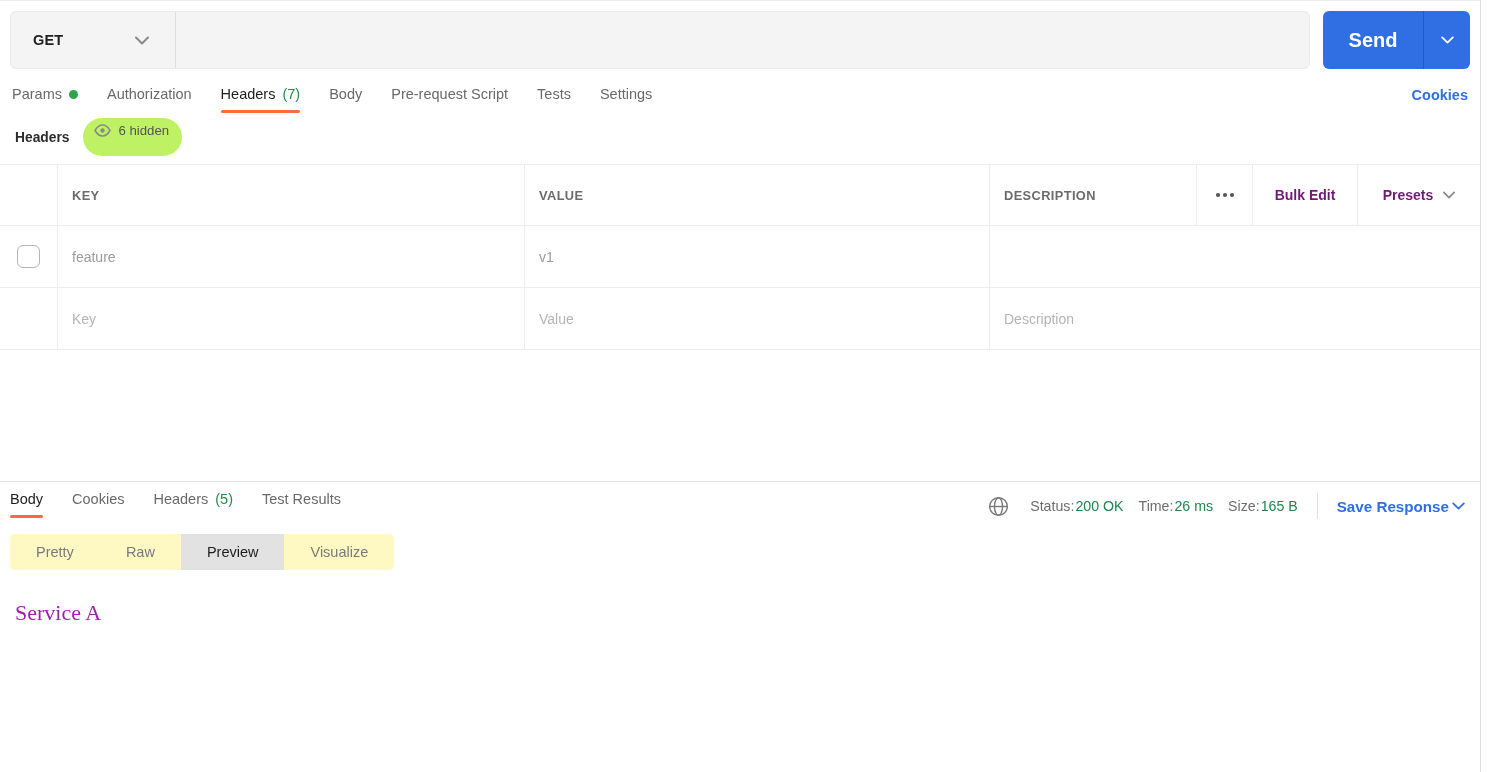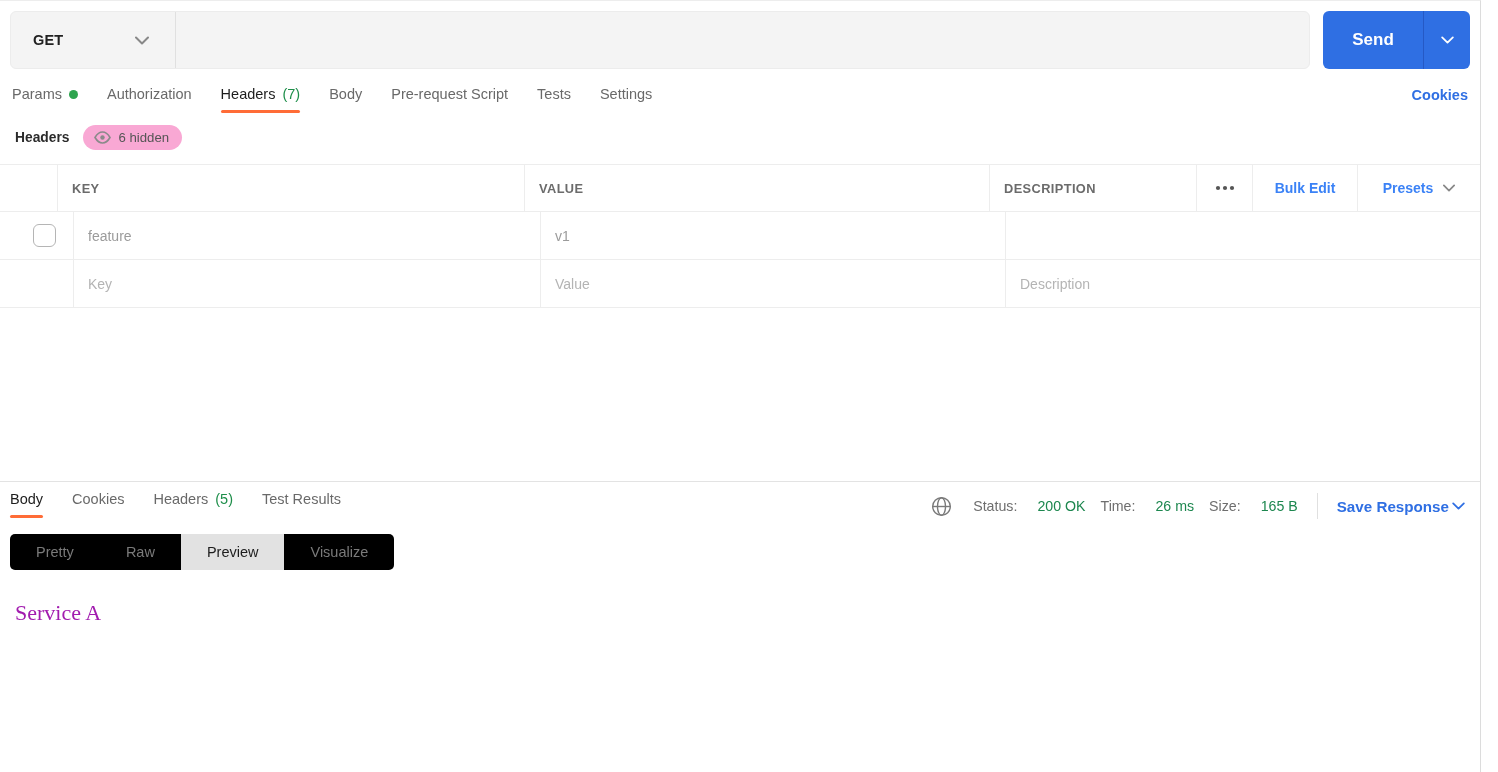--- a/index.html
+++ b/index.html
@@ -15,74 +15,74 @@
 
   
   .request{height:481px;border-bottom:1px solid #e3e3e3;display:flex;flex-direction:column;}
   .url-row{display:flex;align-items:stretch;padding:10px 10px 0 10px;height:68px;}
   .url-bar{flex:1;display:flex;align-items:stretch;background:#f4f4f4;border:1px solid #ececec;border-radius:6px;margin-right:13px;overflow:hidden;}
   .method{width:165px;display:flex;align-items:center;justify-content:space-between;padding:0 26px 0 22px;border-right:1px solid #e0e0e0;cursor:pointer;}
   .method-label{font-weight:700;font-size:14.5px;letter-spacing:.2px;}
   .chev{stroke:#888;stroke-width:2;fill:none;stroke-linecap:round;stroke-linejoin:round;}
   .url-input{flex:1;border:none;outline:none;background:transparent;font-family:inherit;font-size:15px;color:#212121;padding:0 16px;}
   .send-btn{width:147px;display:flex;align-items:stretch;background:var(--accent-blue);border-radius:6px;overflow:hidden;cursor:pointer;}
-  .send-main{flex:1;display:flex;align-items:center;justify-content:center;color:#fff;font-weight:700;font-size:17px;border-right:1px solid rgba(20,50,140,.35);}
+  .send-main{flex:1;display:flex;align-items:center;justify-content:center;color:#fff;font-weight:700;font-size:20px;border-right:1px solid rgba(20,50,140,.35);}
   .send-split{width:46px;display:flex;align-items:center;justify-content:center;}
   .send-split .chev{stroke:#fff;}
 
   
   .req-tabs{display:flex;align-items:flex-start;padding:0 12px 0 12px;margin-top:17px;}
   .tab{display:flex;align-items:center;gap:7px;color:#696969;font-size:14.5px;margin-right:29px;padding-bottom:11px;cursor:pointer;position:relative;white-space:nowrap;}
   .tab .count{color:#1e8e4a;}
   .tab.active{color:#1d1d1d;font-weight:500;}
   .tab.active::after{content:"";position:absolute;left:0;right:0;bottom:0;height:3px;background:var(--accent-orange);border-radius:2px;}
   .dot{width:9px;height:9px;border-radius:50%;background:var(--dot-green);display:inline-block;}
   .req-tabs .spacer{flex:1;}
   .cookies-link{color:var(--accent-blue);font-weight:700;font-size:14.5px;cursor:pointer;padding-top:1px;}
 
   
   .meta-row{display:flex;align-items:center;padding:0 15px;margin-top:9px;height:30px;}
   .meta-title{font-weight:700;font-size:13.8px;color:#2b2b2b;}
-  .pill{display:flex;align-items:center;gap:7px;background:#f9a8d4;border-radius:999px;padding:5px 13px 5px 11px;margin-left:14px;color:#555;font-size:13.2px;cursor:pointer;}
+  .pill{display:flex;align-items:center;gap:7px;background:#bef264;border-radius:999px;padding:5px 13px 18px 11px;margin-left:14px;color:#555;font-size:13.2px;cursor:pointer;}
   .eye-svg{stroke:#8a8a8a;fill:none;stroke-width:1.6;}
   .eye-svg .pupil{fill:#8a8a8a;stroke:none;}
 
   
   .htable{margin-top:12px;font-size:14px;}
-  .trow{display:grid;height:48px;}
+  .trow{display:grid;height:62px;}
   .trow.head{grid-template-columns:58px 467px 465px 207px 56px 105px 1fr;border-top:1px solid #ededed;border-bottom:1px solid #ededed;}
-  .trow.data{grid-template-columns:58px 467px 465px 1fr;border-bottom:1px solid #ededed;padding-left:16px;}
+  .trow.data{grid-template-columns:58px 467px 465px 1fr;border-bottom:1px solid #ededed;}
   .tcell{display:flex;align-items:center;padding:0 14px;border-right:1px solid #ededed;overflow:hidden;}
   .tcell.last{border-right:none;}
   .trow.data .tcell.desc{border-right:none;}
   .col-head{color:#6b6b6b;font-weight:600;font-size:12.8px;letter-spacing:.4px;}
-  .action-cell{justify-content:center;font-weight:600;color:#3b82f6;cursor:pointer;gap:8px;white-space:nowrap;}
+  .action-cell{justify-content:center;font-weight:600;color:#701a75;cursor:pointer;gap:8px;white-space:nowrap;}
   .cb-cell{justify-content:center;}
   .checkbox{width:23px;height:23px;border:1.5px solid #b5b5b5;border-radius:6px;background:#fff;cursor:pointer;}
   .cell-text{color:#9b9b9b;}
   .cell-ph{color:#b4b4b4;}
   .dots-svg circle{fill:#555;}
   .presets-chev{margin-left:2px;}
 
   
   .response{padding-top:9px;}
   .resp-header{display:flex;align-items:flex-start;padding:0 15px 0 10px;}
   .resp-tabs{display:flex;align-items:flex-start;}
   .resp-header .spacer{flex:1;}
   .resp-meta{display:flex;align-items:center;gap:15px;padding-top:2px;}
-  .stat{display:flex;align-items:center;gap:20px;font-size:14.2px;white-space:nowrap;}
+  .stat{display:flex;align-items:center;gap:1px;font-size:14.2px;white-space:nowrap;}
   .stat .lbl{color:#6e6e6e;}
   .stat .val{color:var(--success-green);}
   .globe-svg{stroke:#7a7a7a;fill:none;stroke-width:1.4;margin-right:6px;}
   .vdivider{width:1px;height:26px;background:#e0e0e0;margin:0 4px;}
   .save-response{display:flex;align-items:center;gap:3px;color:var(--accent-blue);font-weight:700;font-size:15.2px;cursor:pointer;white-space:nowrap;}
   .save-response .chev{stroke:var(--accent-blue);}
 
   
-  .view-tabs{display:inline-flex;margin:15px 0 0 10px;background:#000000;border-radius:5px;overflow:hidden;}
+  .view-tabs{display:inline-flex;margin:15px 0 0 10px;background:#fef9c3;border-radius:5px;overflow:hidden;}
   .vtab{padding:10px 26px;color:#7a7a7a;font-size:14.5px;cursor:pointer;white-space:nowrap;}
   .vtab.active{background:#e2e2e2;color:#1d1d1d;font-weight:500;}
 
   .preview-content{padding:30px 0 0 15px;}
   .preview-text{font-family:"Liberation Serif","DejaVu Serif",serif;font-size:22px;color:#a21caf;}
 </style>
 </head>
 <body>
 
 <div class="app">

